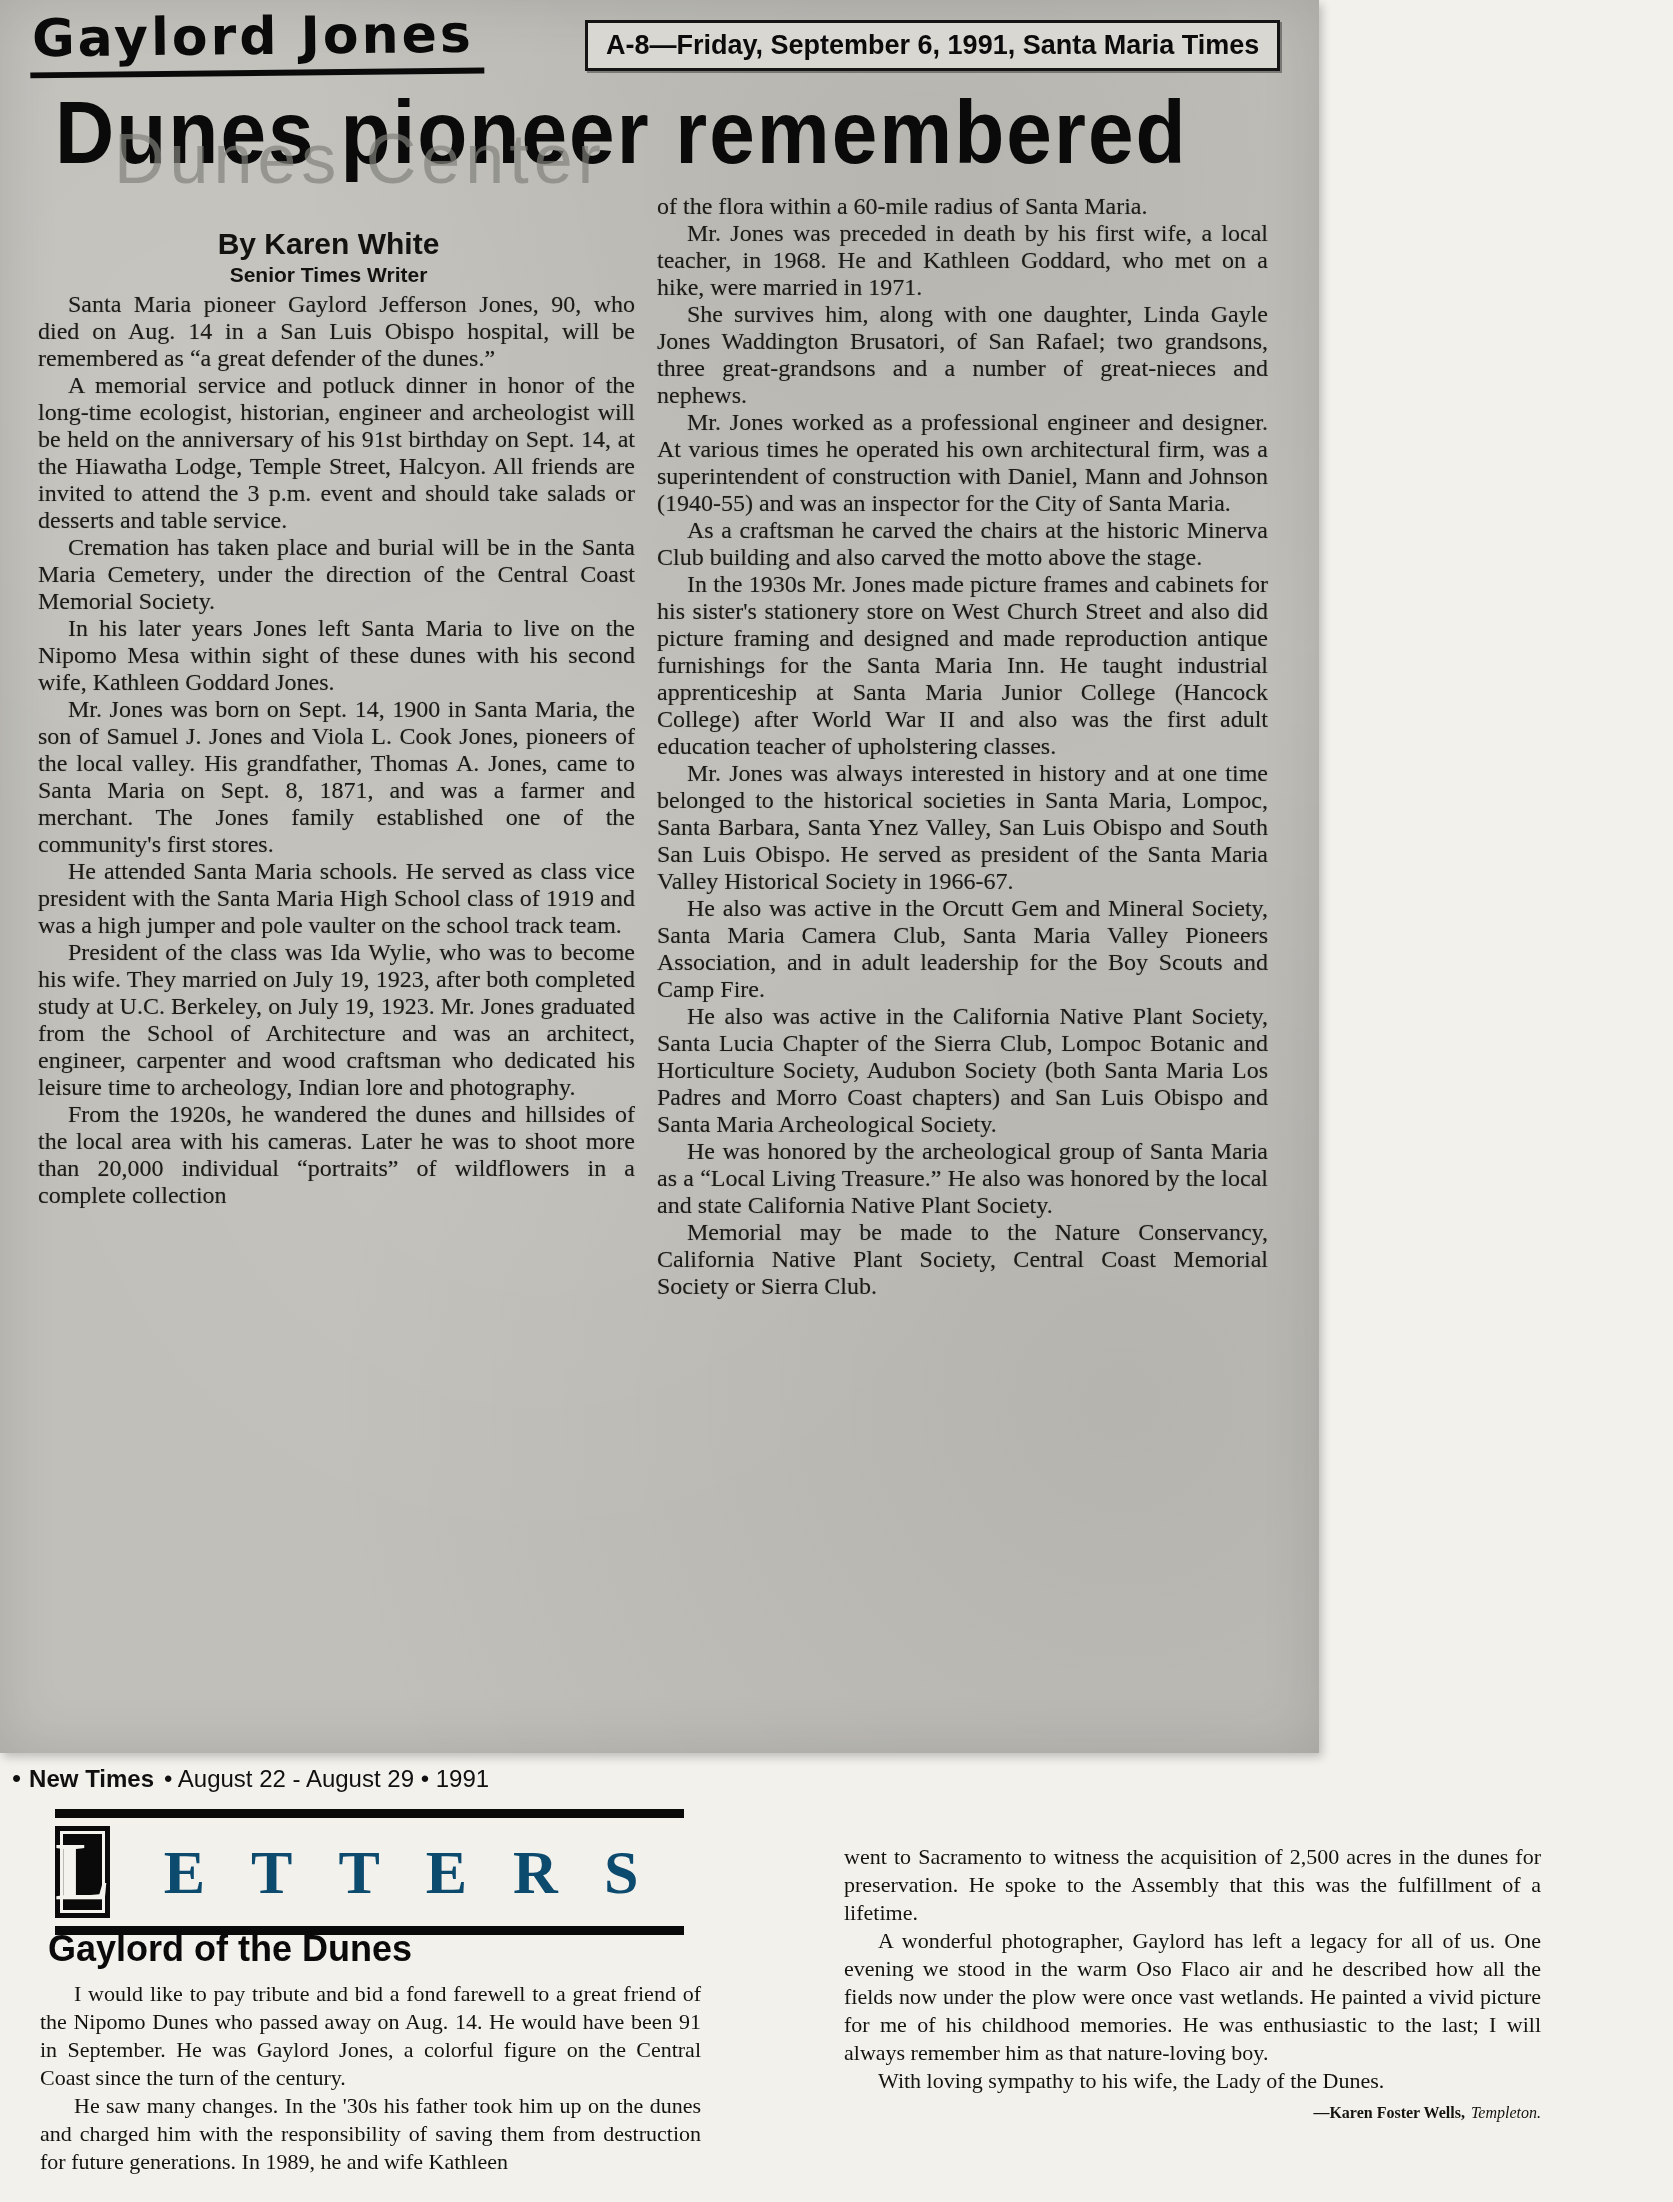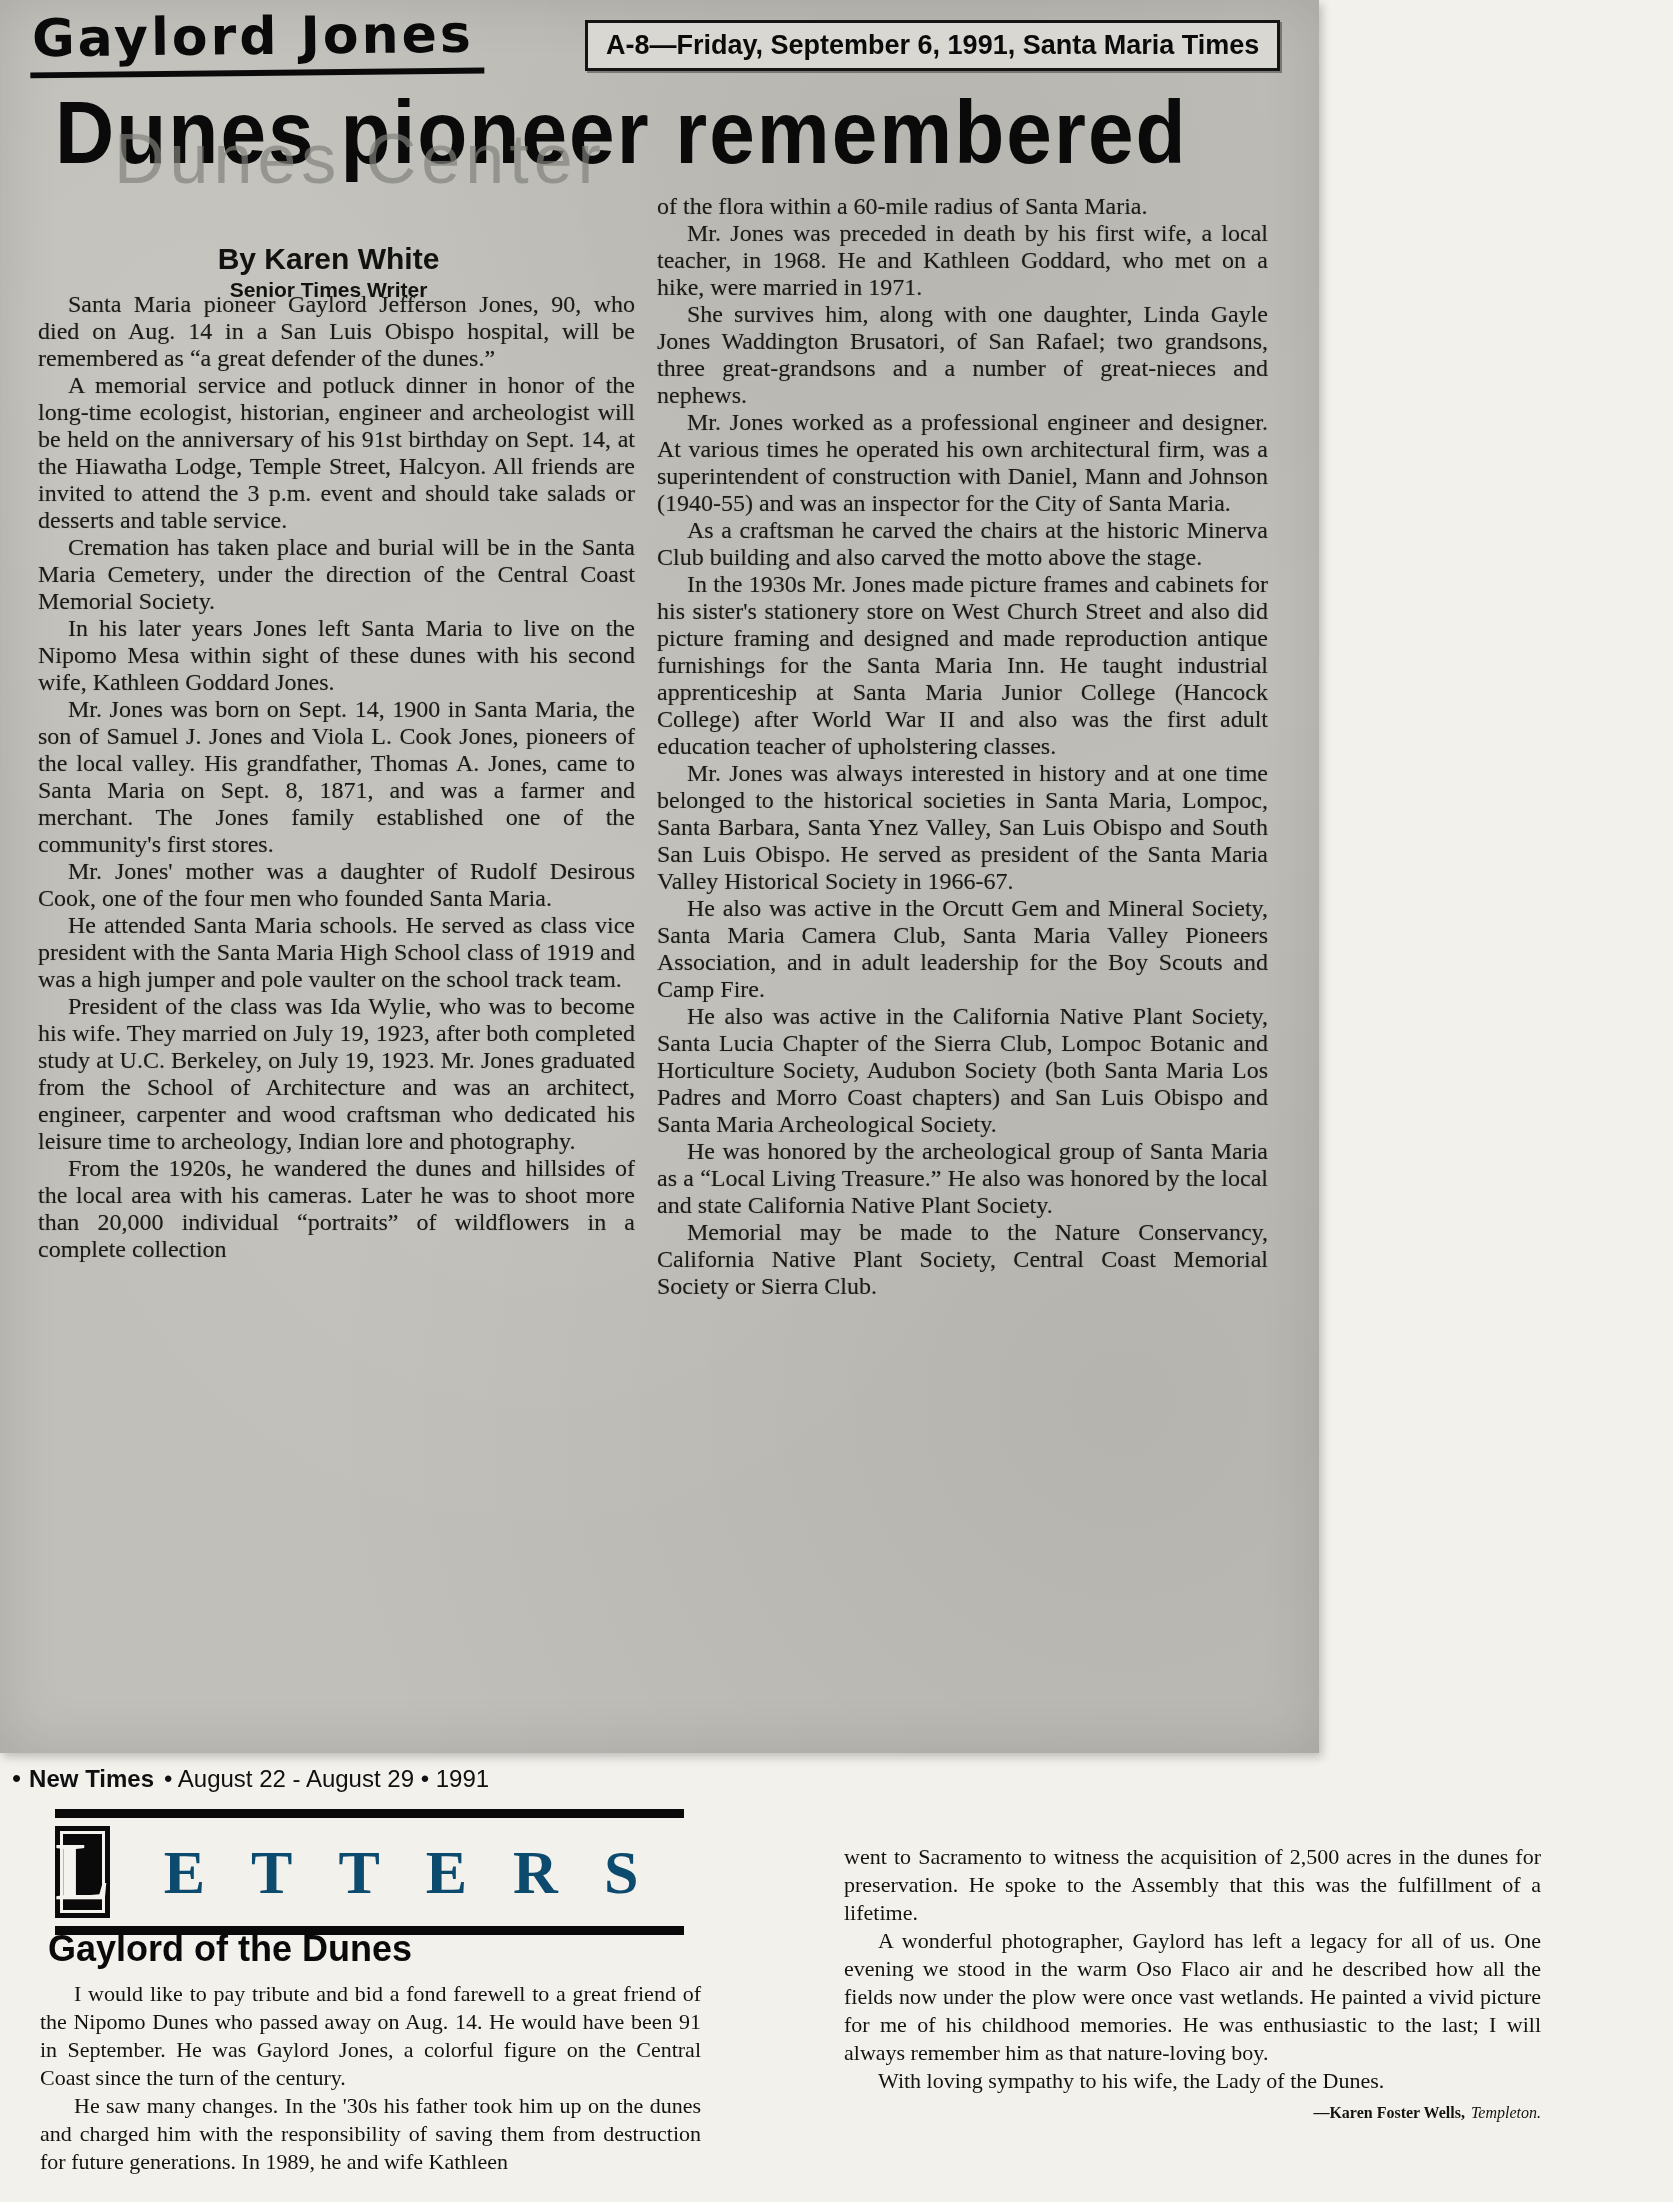--- a/index.html
+++ b/index.html
@@ -46,21 +46,21 @@
     transform:scaleY(1.08); transform-origin:top left;
     white-space:nowrap; z-index:1;
   }
   .watermark {
     position:absolute; left:114px; top:119px;
     font-family:"Liberation Sans", sans-serif; font-weight:normal;
     font-size:70px; letter-spacing:5px;
     color:rgba(128,128,122,0.68); z-index:2; white-space:nowrap;
   }
   .byline {
-    position:absolute; left:40px; top:242px; width:577px;
+    position:absolute; left:40px; top:227px; width:577px;
     text-align:center; font-family:"Liberation Sans", sans-serif;
     font-weight:bold; color:#121210; z-index:3;
   }
   .byline .by { font-size:30px; }
   .byline .title { font-size:21px; margin-top:2px; }
 
   .article-col {
     position:absolute; text-align:justify;
     font-size:24px; line-height:27px; color:#1b1b17;
     text-shadow:0 0 1px rgba(25,25,20,.35);
@@ -128,21 +128,20 @@
       <div class="by">By Karen White</div>
       <div class="title">Senior Times Writer</div>
     </div>
 
     <div class="article-col col-left">
         <p>Santa Maria pioneer Gaylord Jefferson Jones, 90, who died on Aug. 14 in a San Luis Obispo hospital, will be remembered as “a great defender of the dunes.”</p>
         <p>A memorial service and potluck dinner in honor of the long-time ecologist, historian, engineer and archeologist will be held on the anniversary of his 91st birthday on Sept. 14, at the Hiawatha Lodge, Temple Street, Halcyon. All friends are invited to attend the 3 p.m. event and should take salads or desserts and table service.</p>
         <p>Cremation has taken place and burial will be in the Santa Maria Cemetery, under the direction of the Central Coast Memorial Society.</p>
         <p>In his later years Jones left Santa Maria to live on the Nipomo Mesa within sight of these dunes with his second wife, Kathleen Goddard Jones.</p>
         <p>Mr. Jones was born on Sept. 14, 1900 in Santa Maria, the son of Samuel J. Jones and Viola L. Cook Jones, pioneers of the local valley. His grandfather, Thomas A. Jones, came to Santa Maria on Sept. 8, 1871, and was a farmer and merchant. The Jones family established one of the community's first stores.</p>
-        <p>Mr. Jones' mother was a daughter of Rudolf Desirous Cook, one of the four men who founded Santa Maria.</p>
         <p>He attended Santa Maria schools. He served as class vice president with the Santa Maria High School class of 1919 and was a high jumper and pole vaulter on the school track team.</p>
         <p>President of the class was Ida Wylie, who was to become his wife. They married on July 19, 1923, after both completed study at U.C. Berkeley, on July 19, 1923. Mr. Jones graduated from the School of Architecture and was an architect, engineer, carpenter and wood craftsman who dedicated his leisure time to archeology, Indian lore and photography.</p>
         <p>From the 1920s, he wandered the dunes and hillsides of the local area with his cameras. Later he was to shoot more than 20,000 individual “portraits” of wildflowers in a complete collection</p>
       </div>
     <div class="article-col col-right">
         <p>of the flora within a 60-mile radius of Santa Maria.</p>
         <p>Mr. Jones was preceded in death by his first wife, a local teacher, in 1968. He and Kathleen Goddard, who met on a hike, were married in 1971.</p>
         <p>She survives him, along with one daughter, Linda Gayle Jones Waddington Brusatori, of San Rafael; two grandsons, three great-grandsons and a number of great-nieces and nephews.</p>
         <p>Mr. Jones worked as a professional engineer and designer. At various times he operated his own architectural firm, was a superintendent of construction with Daniel, Mann and Johnson (1940-55) and was an inspector for the City of Santa Maria.</p>
         <p>As a craftsman he carved the chairs at the historic Minerva Club building and also carved the motto above the stage.</p>

